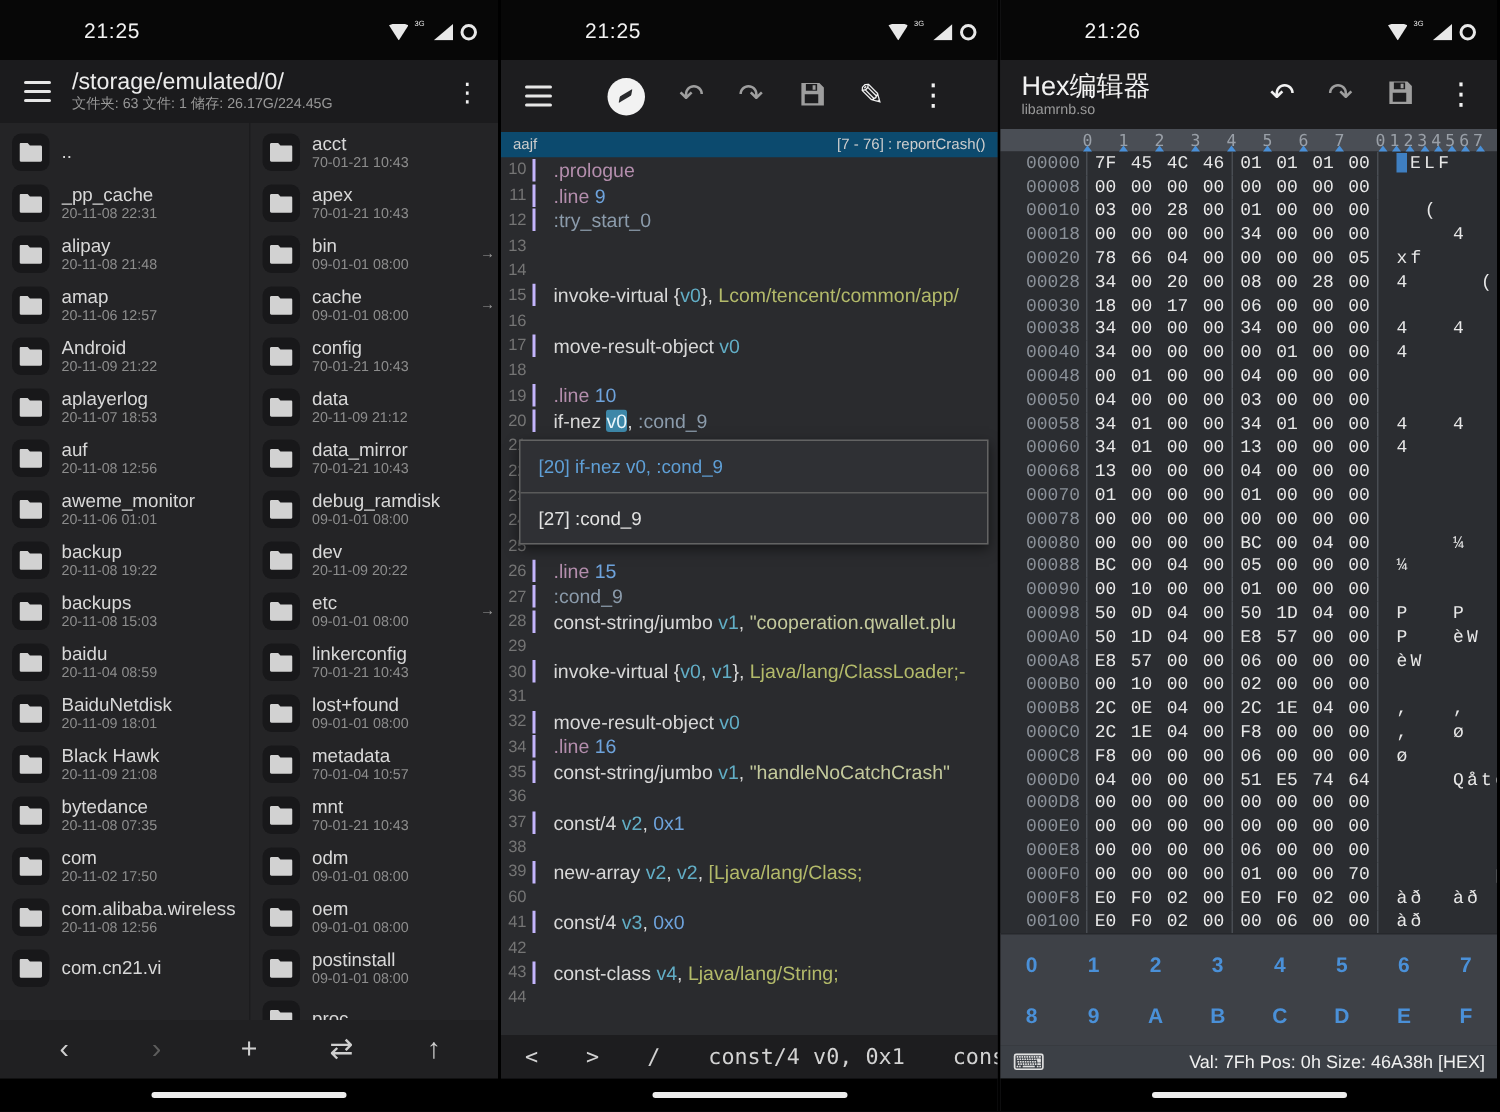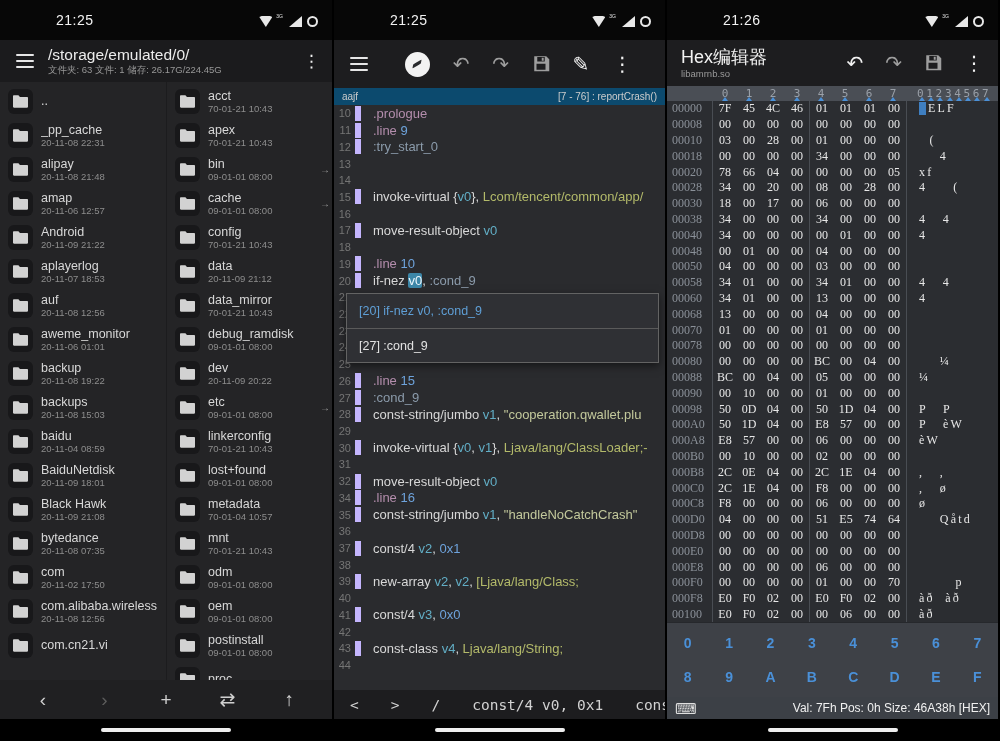--- a/index.html
+++ b/index.html
@@ -58,21 +58,21 @@
   .compass::before { content:""; position:absolute; left:50%; top:50%; width:13px; height:5px;
                      background:#2a2b2e; transform:translate(-50%,-50%) rotate(-45deg);
                      clip-path:polygon(0 50%, 28% 0, 100% 50%, 72% 100%); }
   .breadcrumb { height:17px; background:#0c4a6e; display:flex; align-items:center;
                 justify-content:space-between; padding:0 8px; flex:none; }
   .bc-left, .bc-right { color:#cdcdcd; font-size:10px; white-space:nowrap; }
   .code-area { flex:1; position:relative; overflow:hidden; background:#2a2b2e; }
   .code-line { height:16.72px; display:flex; align-items:center; white-space:pre; overflow:hidden;
                font-size:13px; }
   .gutter { flex:none; width:21px; text-align:right; color:#757575; font-size:11px; padding-right:4px; }
-  .code-body { flex:1; border-left:6px solid #c4b5fd; padding-left:12px; overflow:hidden; white-space:pre; }
+  .code-body { flex:1; border-left:2px solid #c4b5fd; padding-left:12px; overflow:hidden; white-space:pre; }
   .tk-dir   { color:#b48ead; }
   .tk-num   { color:#6ea3dc; }
   .tk-label { color:#8b9bab; }
   .tk-op    { color:#d8d8d8; }
   .tk-plain { color:#d8d8d8; }
   .tk-reg   { color:#62aec6; }
   .tk-type  { color:#b3ba6a; }
   .tk-str   { color:#c3c99c; }
   .tk-sel   { color:#eaf6fb; background:#3d87a8; border-radius:2px; }
   .ed-popup { position:absolute; left:12px; right:6px; top:188px; background:#2f3034;
@@ -97,21 +97,21 @@
   .hch-addr { flex:none; width:46px; }
   .hch-group { flex:none; display:flex; }
   .hch-cell { width:24px; text-align:center; position:relative; }
   .hch-cell i, .hch-ascii i { position:absolute; bottom:-1px; left:50%; transform:translateX(-50%);
                  border-left:3px solid transparent; border-right:3px solid transparent;
                  border-bottom:4px solid #4a90d8; width:0; height:0; }
   .hch-ascii { flex:1; padding-left:12px; letter-spacing:2.2px; position:relative; display:flex; }
   .hch-ascii b { font-weight:normal; position:relative; width:9.3px; }
   .hexgrid { flex:1; overflow:hidden; background:#2b2d31; }
   .hex-row { height:15.8px; display:flex; align-items:center; font-size:12px;
-             font-family:Liberation Serif, serif; }
+             font-family:Liberation Mono, monospace;padding-left:12px; }
   .hx-addr { flex:none; width:46px; color:#8b9199; padding-left:5px; border-right:1px solid #494d53;
              height:100%; display:flex; align-items:center; }
   .hx-group { flex:none; display:flex; height:100%; align-items:center; }
   .hx-group.g2 { border-left:1px solid #494d53; }
   .hx-byte { width:24px; text-align:center; color:#e8e8e8; }
   .hx-ascii { flex:1; border-left:1px solid #494d53; height:100%; display:flex; align-items:center;
               padding-left:12px; color:#e8e8e8; white-space:pre; letter-spacing:2.2px; }
   .hex-cursor { display:inline-block; width:7px; height:13px; background:#3f7fc1; margin-right:2px; }
   .keypad { flex:none; height:75px; background:#3e4147; border-top:1px solid #26282c;
             display:flex; flex-direction:column; justify-content:space-evenly; padding:2px 0; }
@@ -608,21 +608,21 @@
         <div class="code-line"><span class="gutter">29</span><span class="code-body"></span></div>
         <div class="code-line"><span class="gutter">30</span><span class="code-body"><span class="tk-op">invoke-virtual {</span><span class="tk-reg">v0</span><span class="tk-op">, </span><span class="tk-reg">v1</span><span class="tk-op">}, </span><span class="tk-type">Ljava/lang/ClassLoader;-</span></span></div>
         <div class="code-line"><span class="gutter">31</span><span class="code-body"></span></div>
         <div class="code-line"><span class="gutter">32</span><span class="code-body"><span class="tk-op">move-result-object </span><span class="tk-reg">v0</span></span></div>
         <div class="code-line"><span class="gutter">34</span><span class="code-body"><span class="tk-dir">.line</span><span class="tk-plain"> </span><span class="tk-num">16</span></span></div>
         <div class="code-line"><span class="gutter">35</span><span class="code-body"><span class="tk-op">const-string/jumbo </span><span class="tk-reg">v1</span><span class="tk-op">, </span><span class="tk-str">"handleNoCatchCrash"</span></span></div>
         <div class="code-line"><span class="gutter">36</span><span class="code-body"></span></div>
         <div class="code-line"><span class="gutter">37</span><span class="code-body"><span class="tk-op">const/4 </span><span class="tk-reg">v2</span><span class="tk-op">, </span><span class="tk-num">0x1</span></span></div>
         <div class="code-line"><span class="gutter">38</span><span class="code-body"></span></div>
         <div class="code-line"><span class="gutter">39</span><span class="code-body"><span class="tk-op">new-array </span><span class="tk-reg">v2</span><span class="tk-op">, </span><span class="tk-reg">v2</span><span class="tk-op">, </span><span class="tk-type">[Ljava/lang/Class;</span></span></div>
-        <div class="code-line"><span class="gutter">40</span><span class="code-body"></span></div>
+        <div class="code-line"><span class="gutter">60</span><span class="code-body"></span></div>
         <div class="code-line"><span class="gutter">41</span><span class="code-body"><span class="tk-op">const/4 </span><span class="tk-reg">v3</span><span class="tk-op">, </span><span class="tk-num">0x0</span></span></div>
         <div class="code-line"><span class="gutter">42</span><span class="code-body"></span></div>
         <div class="code-line"><span class="gutter">43</span><span class="code-body"><span class="tk-op">const-class </span><span class="tk-reg">v4</span><span class="tk-op">, </span><span class="tk-type">Ljava/lang/String;</span></span></div>
         <div class="code-line"><span class="gutter">44</span><span class="code-body"></span></div>
         <div class="ed-popup" id="ed-popup">
           <div class="popup-item active">[20] if-nez v0, :cond_9</div>
           <div class="popup-item">[27] :cond_9</div>
         </div>
     </div>
     <div class="snippetbar" id="snippetbar">

